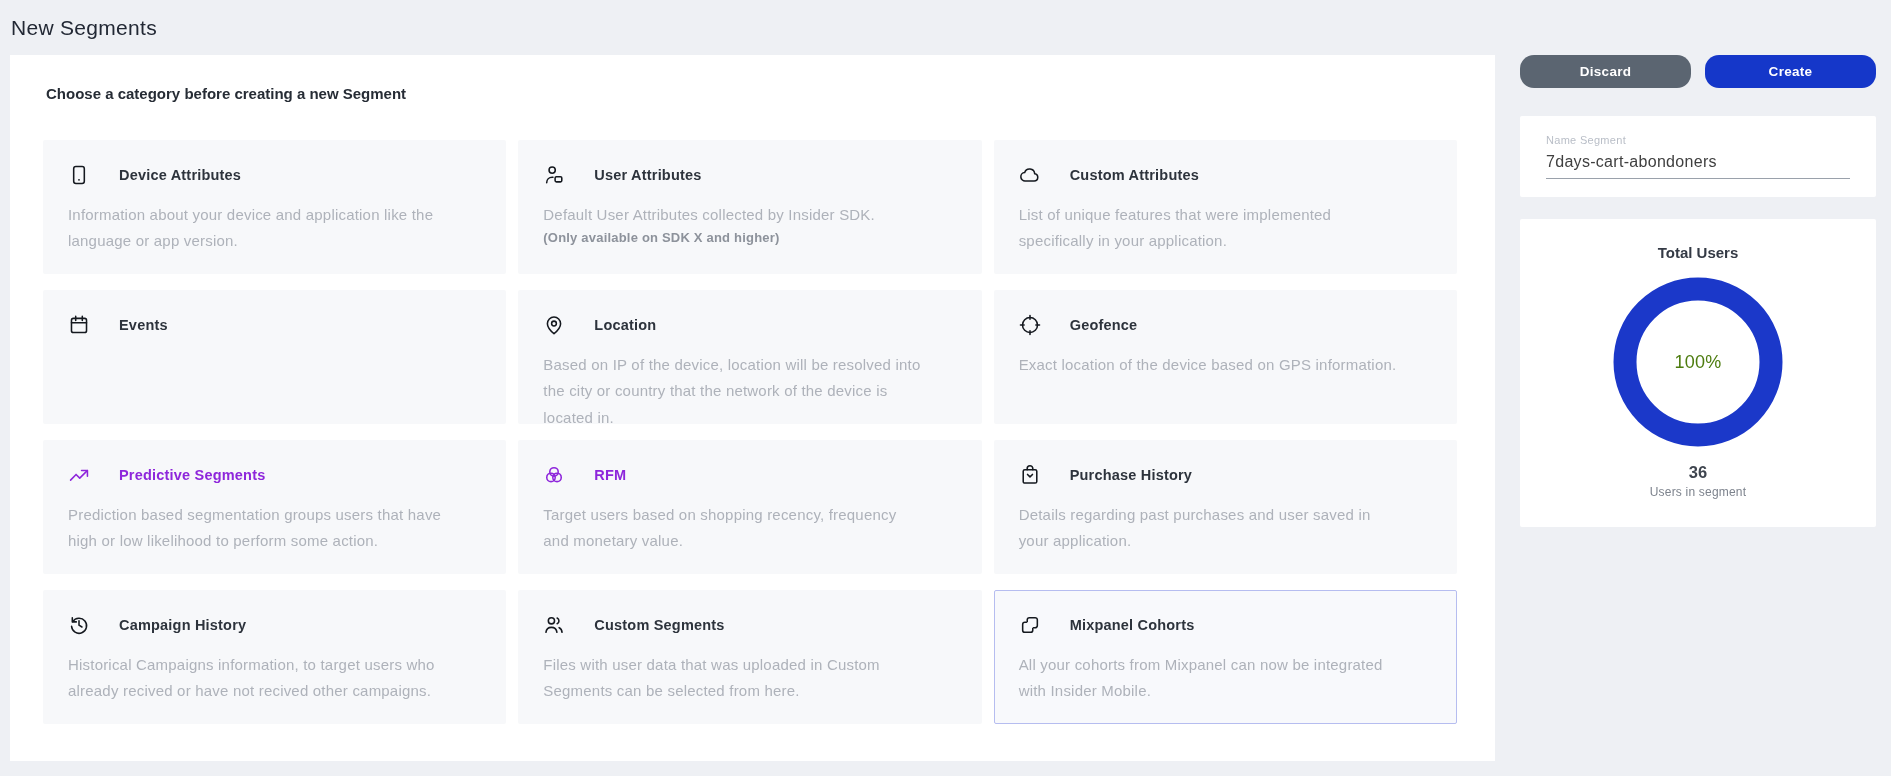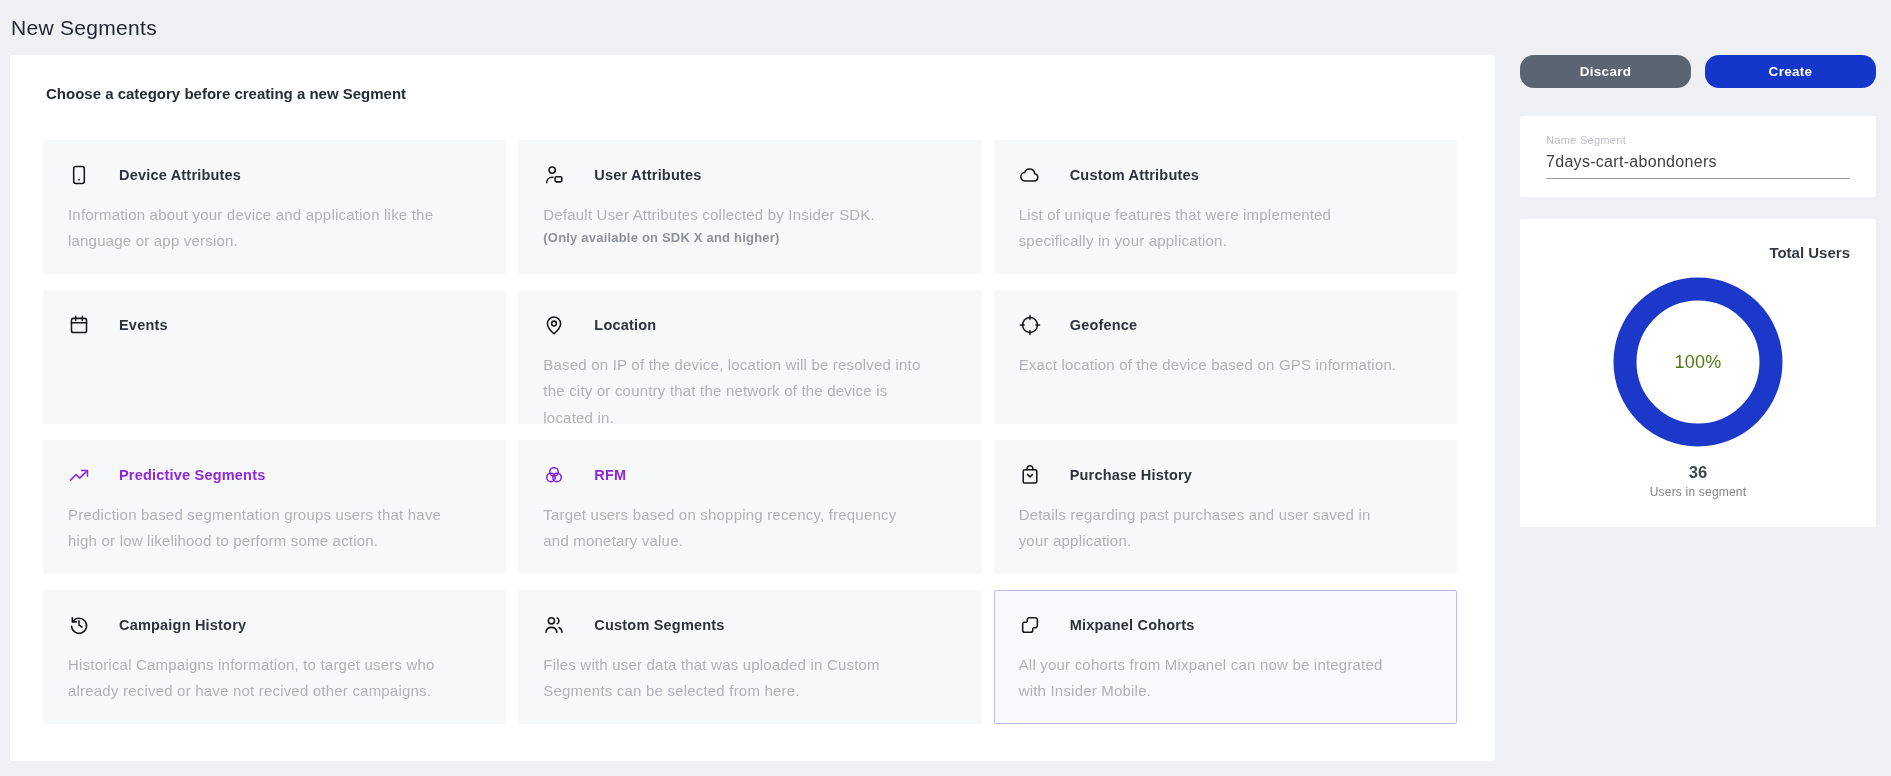--- a/index.html
+++ b/index.html
@@ -57,21 +57,21 @@
   .side-card { background: #ffffff; border-radius: 2px; }
   .name-card { margin-top: 28px; padding: 18px 26px 18px; }
   .name-label { display: block; font-size: 11px; color: #b9bec7; letter-spacing: 0.3px; }
   .name-input {
     display: block; width: 100%; margin-top: 7px; padding: 0 0 7px 0;
     border: none; border-bottom: 1px solid #9aa1ab; outline: none;
     background: transparent; font-family: "Liberation Sans", sans-serif;
     font-size: 16px; color: #404040; letter-spacing: 0.3px;
   }
   .total-card { margin-top: 22px; padding: 25px 26px 28px; text-align: center; }
-  .total-title { text-align: right; font-size: 15px; font-weight: 700; color: #343a45; }
+  .total-title { text-align: center; font-size: 15px; font-weight: 700; color: #343a45; }
   .donut-wrap { position: relative; width: 170px; height: 170px; margin: 16px auto 0; }
   .donut-wrap svg { width: 170px; height: 170px; display: block; }
   .donut-center {
     position: absolute; inset: 0; display: flex; align-items: center; justify-content: center;
     font-size: 18px; color: #4d7c0f; letter-spacing: 0.3px;
   }
   .total-count { margin-top: 16px; font-size: 16.5px; font-weight: 700; color: #3f454f; }
   .total-caption { margin-top: 3px; font-size: 12px; color: #7d838d; letter-spacing: 0.2px; }
 </style>
 </head>

